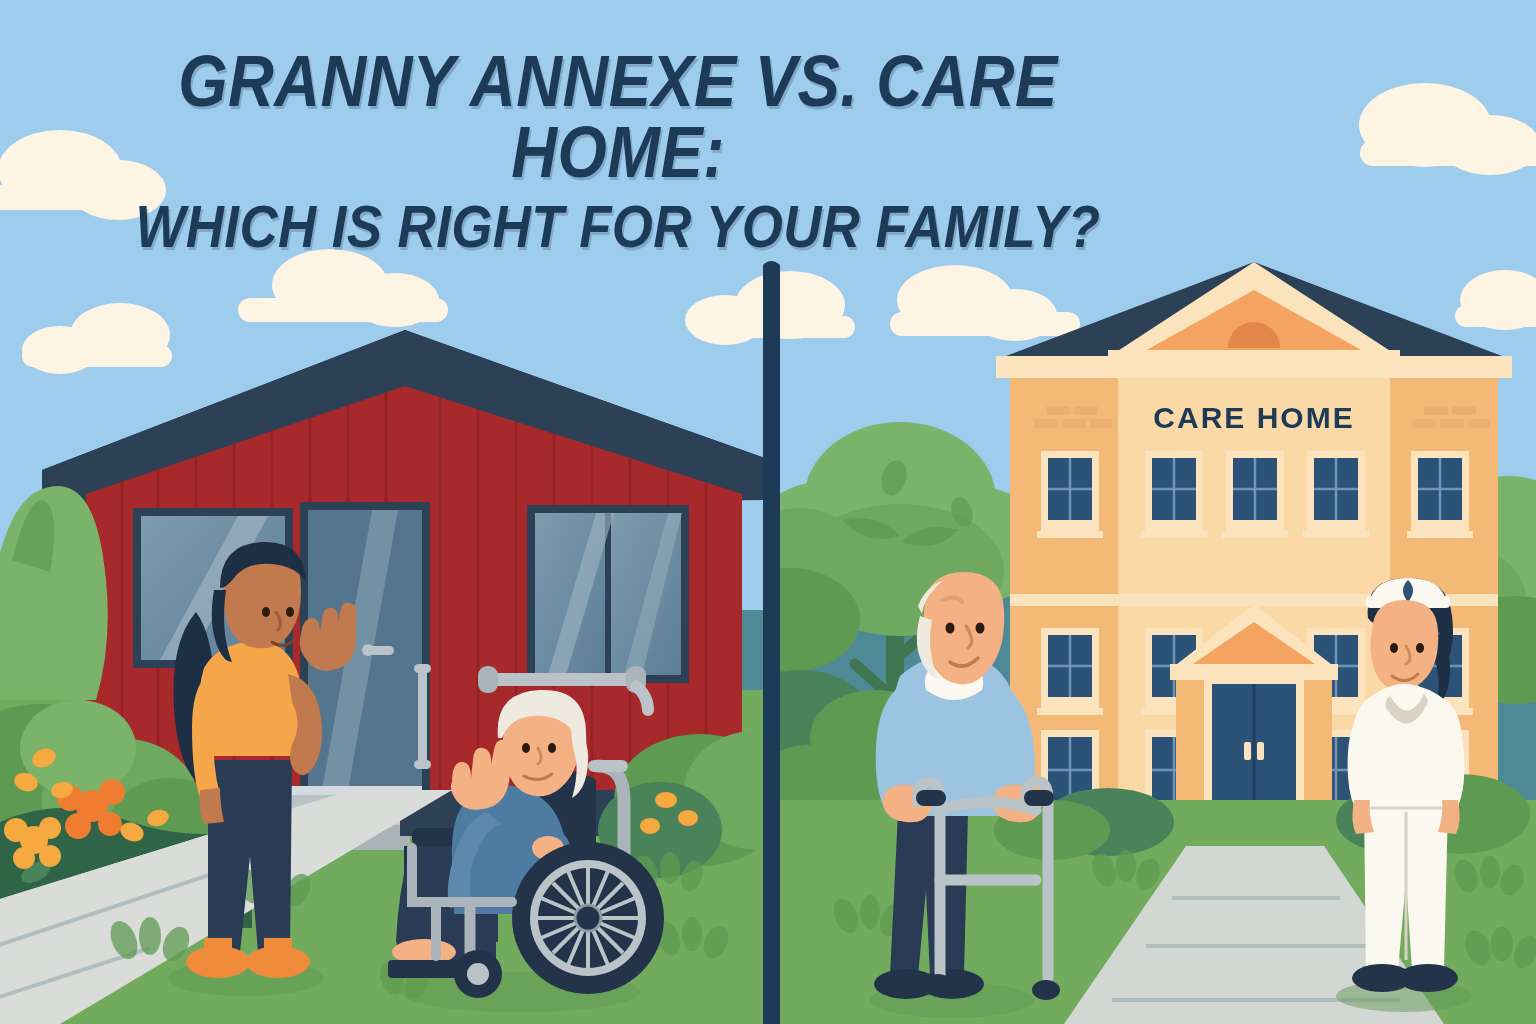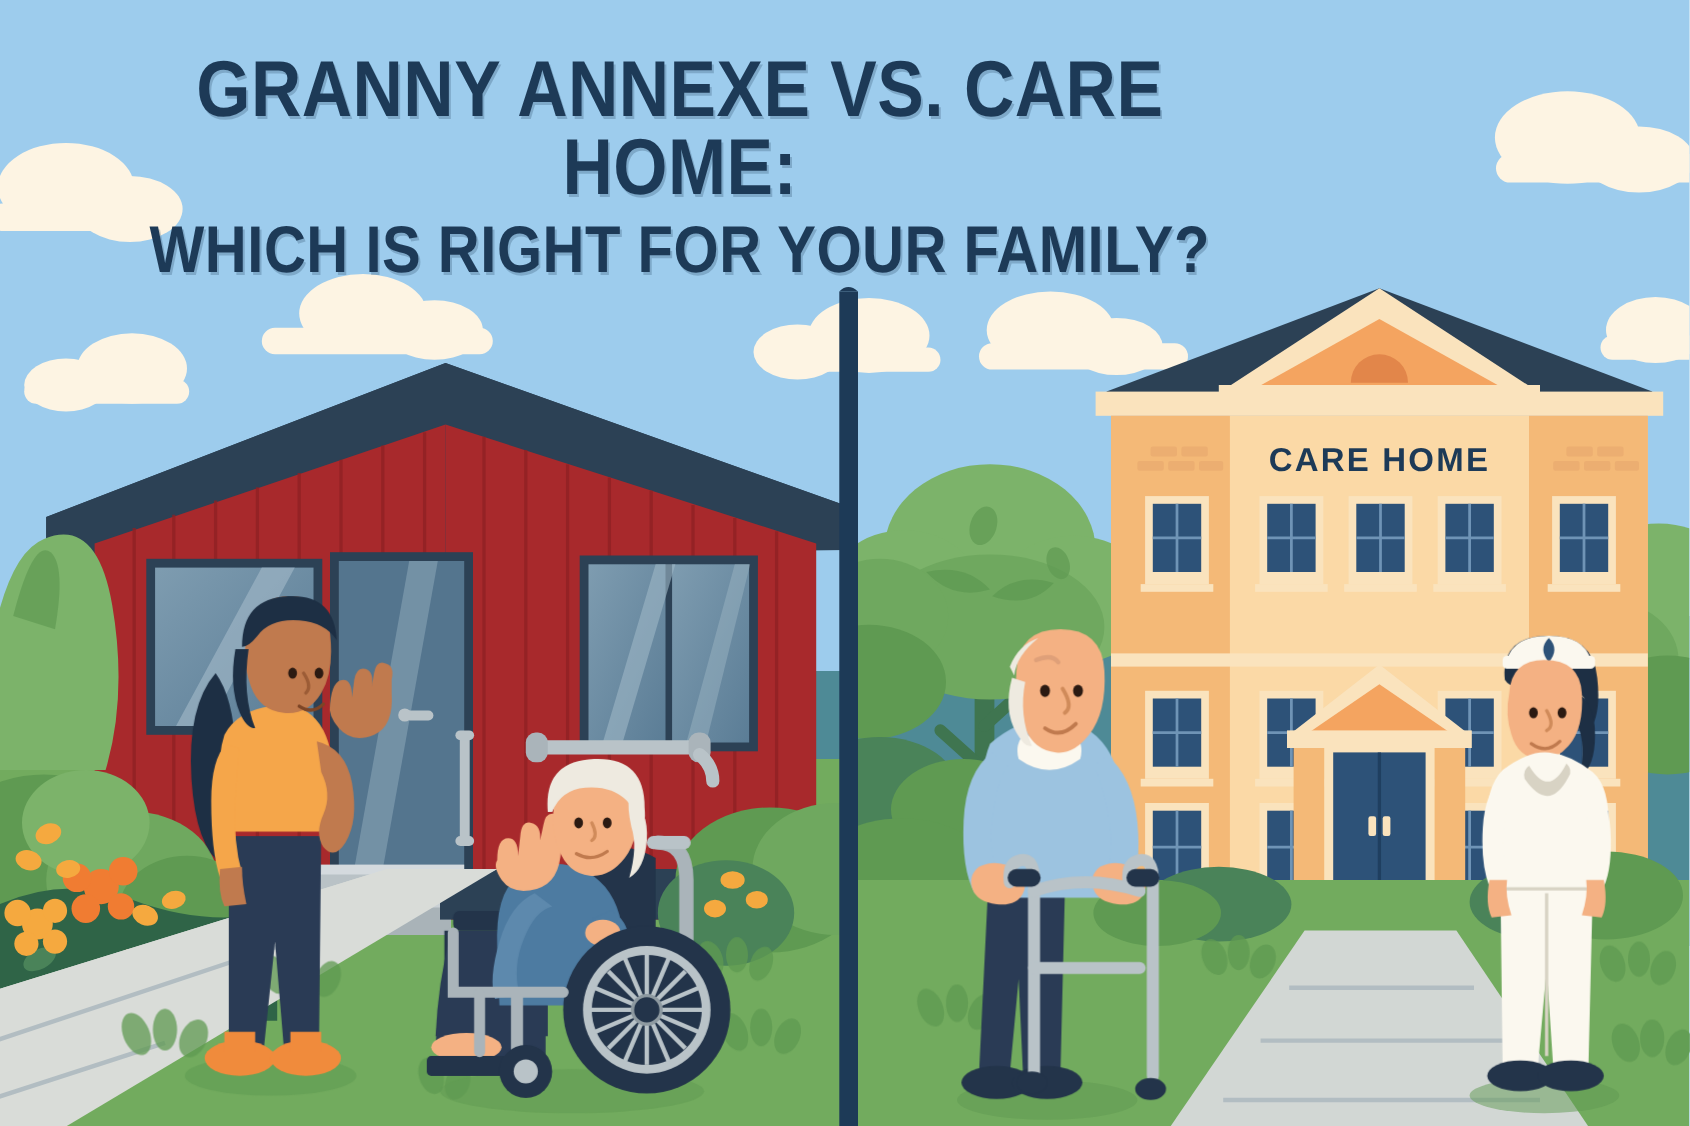--- a/index.html
+++ b/index.html
@@ -7,21 +7,21 @@
   body{font-family:"Liberation Sans",sans-serif;}
   #stage{
     position:relative;width:1536px;height:1024px;overflow:hidden;
     background:#9dcced;
   }
   #stage svg{display:block;width:1536px;height:1024px;}
 
   
   .title-wrap{
     position:absolute;left:0;top:0;width:1236px;
-    text-align:center;pointer-events:none;
+    text-align:center;pointer-events:none;font-style:italic;
   }
   .title-line1{
     margin:0;padding:46px 0 0 0;
     font-family:"Liberation Sans",sans-serif;
     font-weight:bold;
     font-size:72px;
     line-height:0.98;
     letter-spacing:0.5px;
     color:#1d3a57;
     transform:scaleX(0.88);

